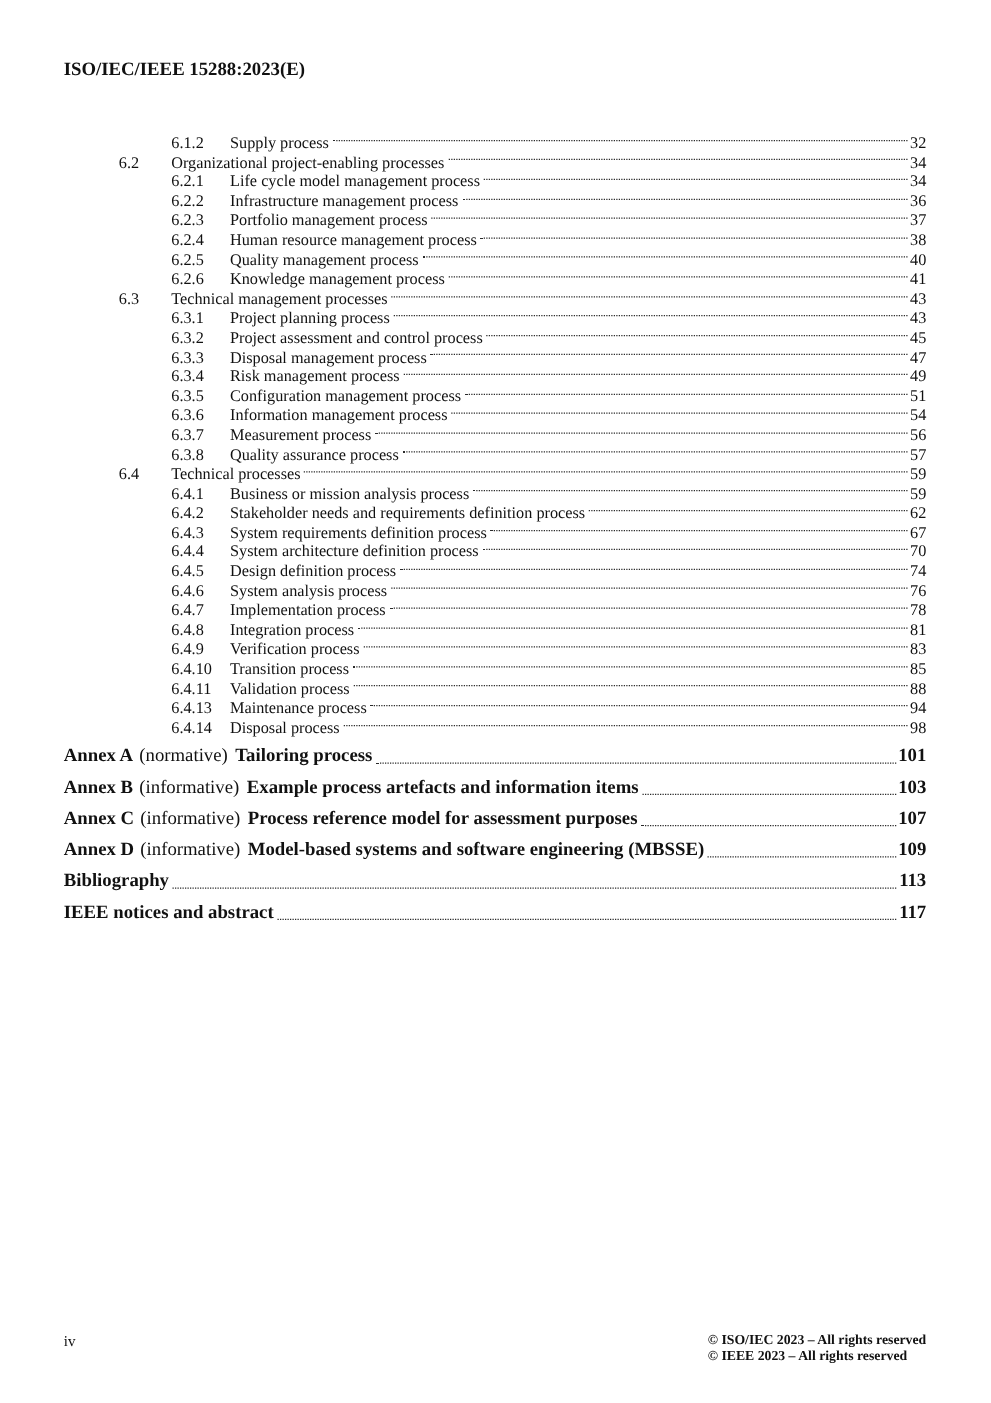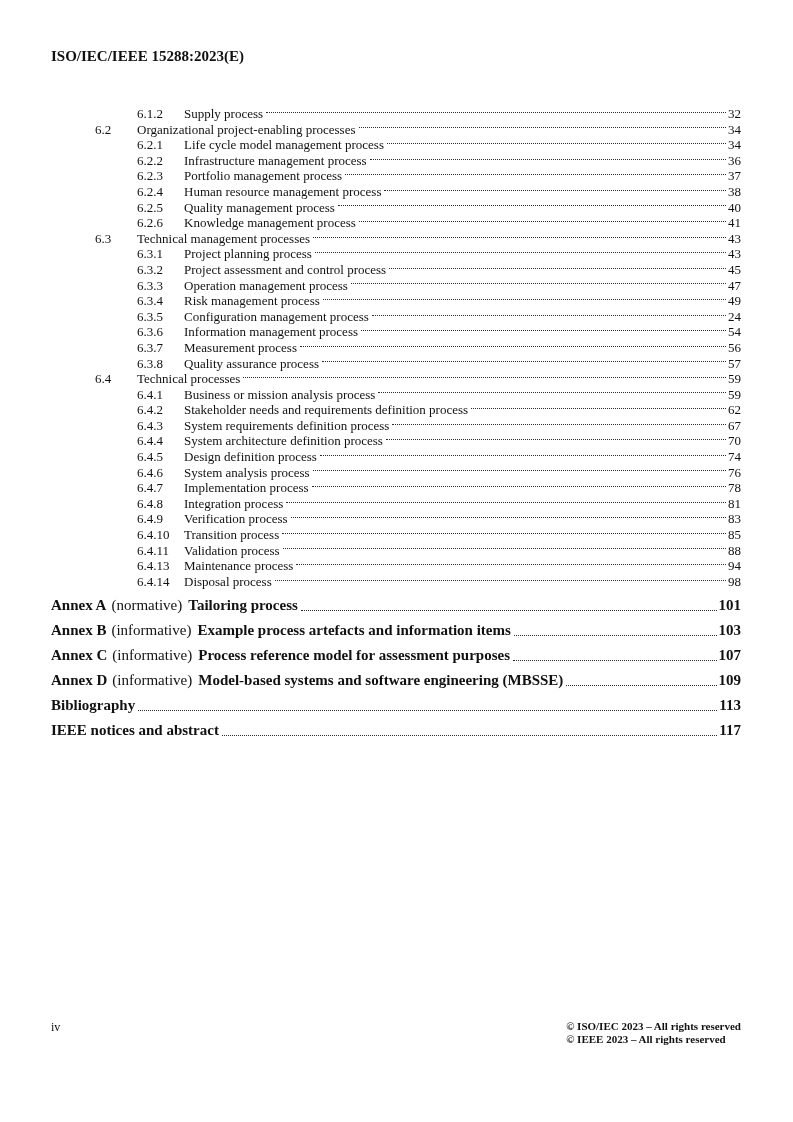--- a/index.html
+++ b/index.html
@@ -56,21 +56,21 @@
   }
   .annex-row .qualifier {
     font-weight: normal;
     margin-left: 5px;
     margin-right: 6px;
   }
   .footer {
     position: absolute;
     left: 51px;
     right: 52px;
-    top: 1020px;
+    top: 1066px;
     display: flex;
     justify-content: space-between;
     align-items: flex-start;
   }
   .page-num { font-size: 12px; line-height: 14px; }
   .copyright {
     text-align: left;
     font-size: 11px;
     font-weight: bold;
     line-height: 13px;
@@ -145,35 +145,35 @@
             <span class="pg">43</span>
           </div>
           <div class="toc-row level3">
             <span class="num">6.3.2</span>
             <span class="title">Project assessment and control process</span>
             <span class="leader"></span>
             <span class="pg">45</span>
           </div>
           <div class="toc-row level3">
             <span class="num">6.3.3</span>
-            <span class="title">Operation management process</span>
+            <span class="title">Disposal management process</span>
             <span class="leader"></span>
             <span class="pg">47</span>
           </div>
           <div class="toc-row level3">
             <span class="num">6.3.4</span>
             <span class="title">Risk management process</span>
             <span class="leader"></span>
             <span class="pg">49</span>
           </div>
           <div class="toc-row level3">
             <span class="num">6.3.5</span>
             <span class="title">Configuration management process</span>
             <span class="leader"></span>
-            <span class="pg">24</span>
+            <span class="pg">51</span>
           </div>
           <div class="toc-row level3">
             <span class="num">6.3.6</span>
             <span class="title">Information management process</span>
             <span class="leader"></span>
             <span class="pg">54</span>
           </div>
           <div class="toc-row level3">
             <span class="num">6.3.7</span>
             <span class="title">Measurement process</span>

